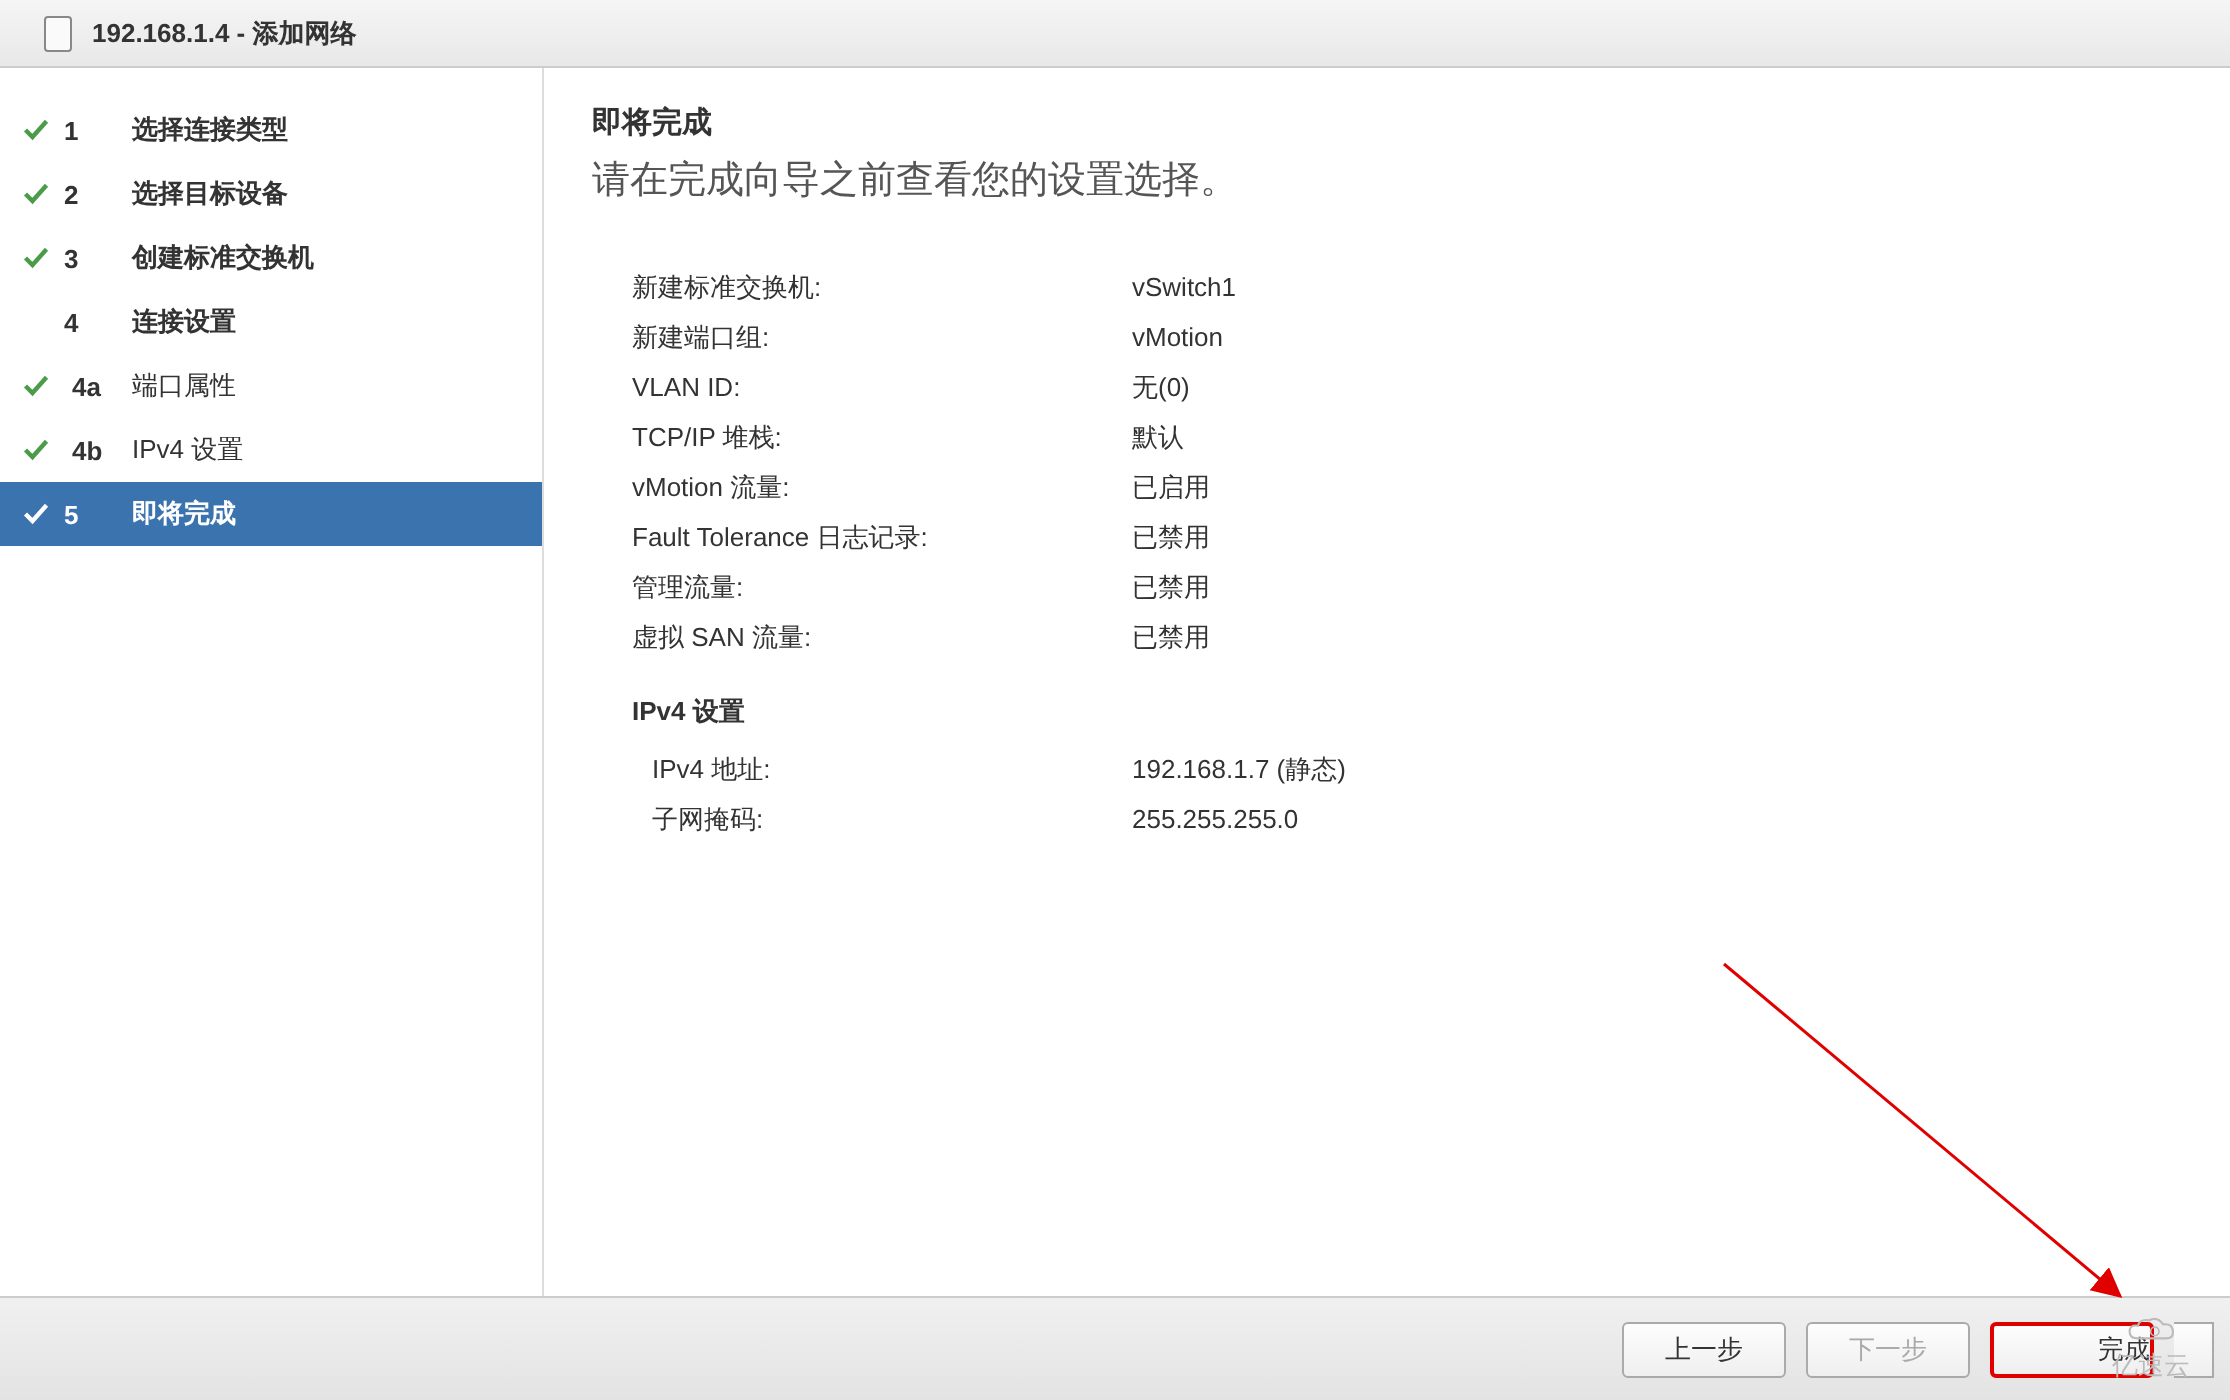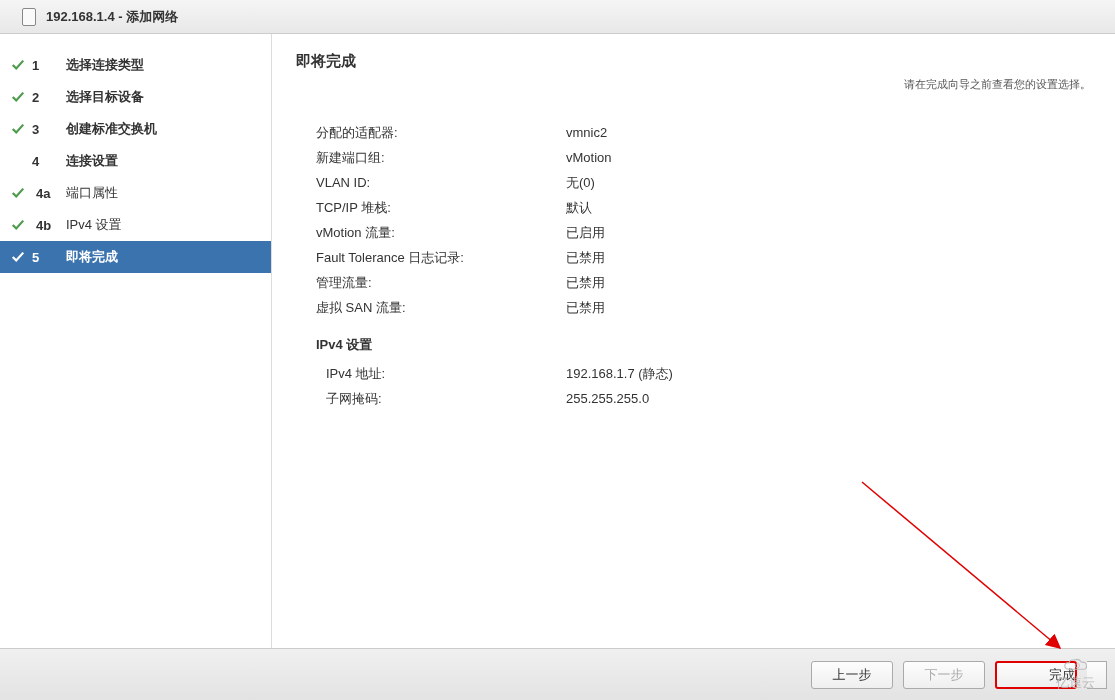--- a/index.html
+++ b/index.html
@@ -95,24 +95,23 @@
       background: #fff;
       color: #333;
     }
     .content-title {
       font-size: 15px;
       font-weight: bold;
       color: #333;
       margin-bottom: 6px;
     }
     .content-subtitle {
-      font-size: 11px;
+      font-size: 19px;
       color: #555;
       margin-bottom: 28px;
-      text-align: right;
     }
     .summary {
       padding-left: 20px;
     }
     .summary-row {
       display: flex;
       height: 25px;
       align-items: center;
       font-size: 13px;
     }
@@ -270,22 +269,22 @@
     </div>
 
   </div>
 
   <div class="content">
     <div class="content-title">即将完成</div>
     <div class="content-subtitle">请在完成向导之前查看您的设置选择。</div>
 
     <div class="summary">
       <div class="summary-row">
-        <span class="summary-label">分配的适配器:</span>
-        <span class="summary-value">vmnic2</span>
+        <span class="summary-label">新建标准交换机:</span>
+        <span class="summary-value">vSwitch1</span>
       </div>
       <div class="summary-row">
         <span class="summary-label">新建端口组:</span>
         <span class="summary-value">vMotion</span>
       </div>
       <div class="summary-row">
         <span class="summary-label">VLAN ID:</span>
         <span class="summary-value">无(0)</span>
       </div>
       <div class="summary-row">

